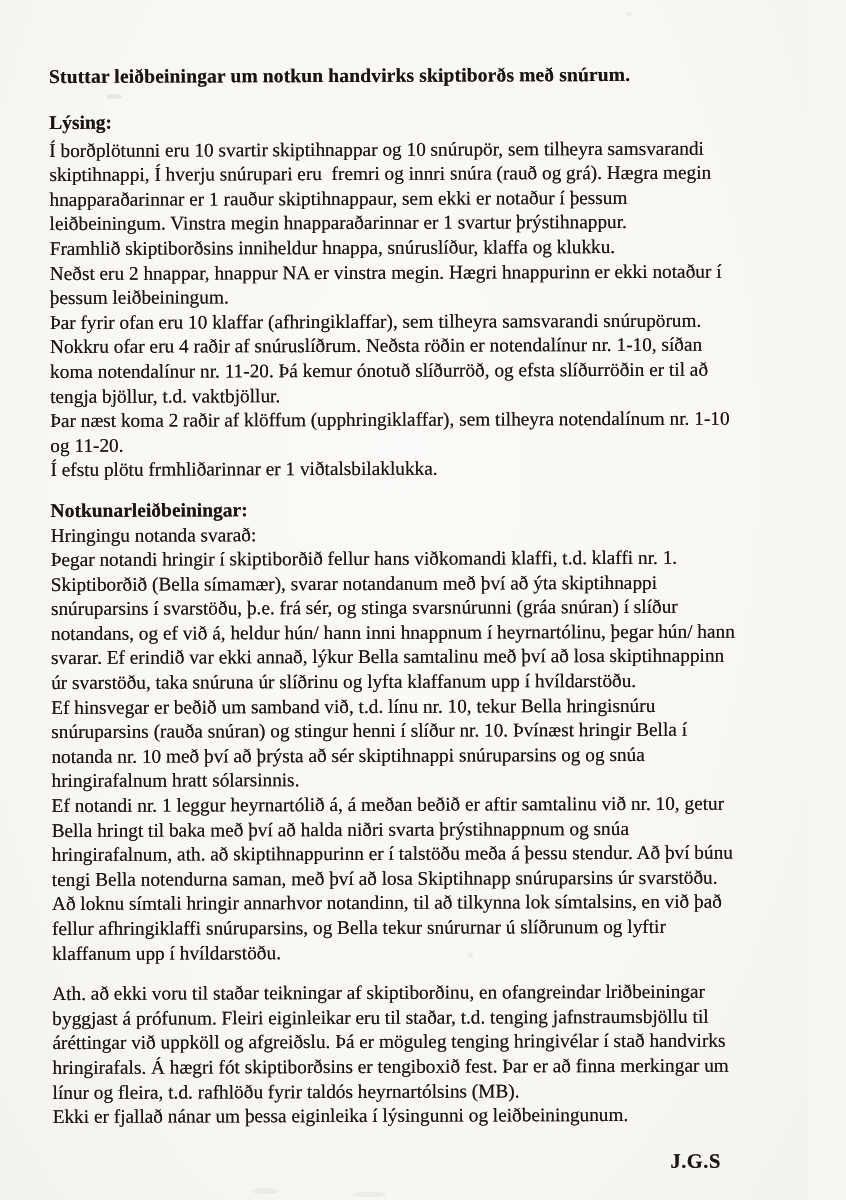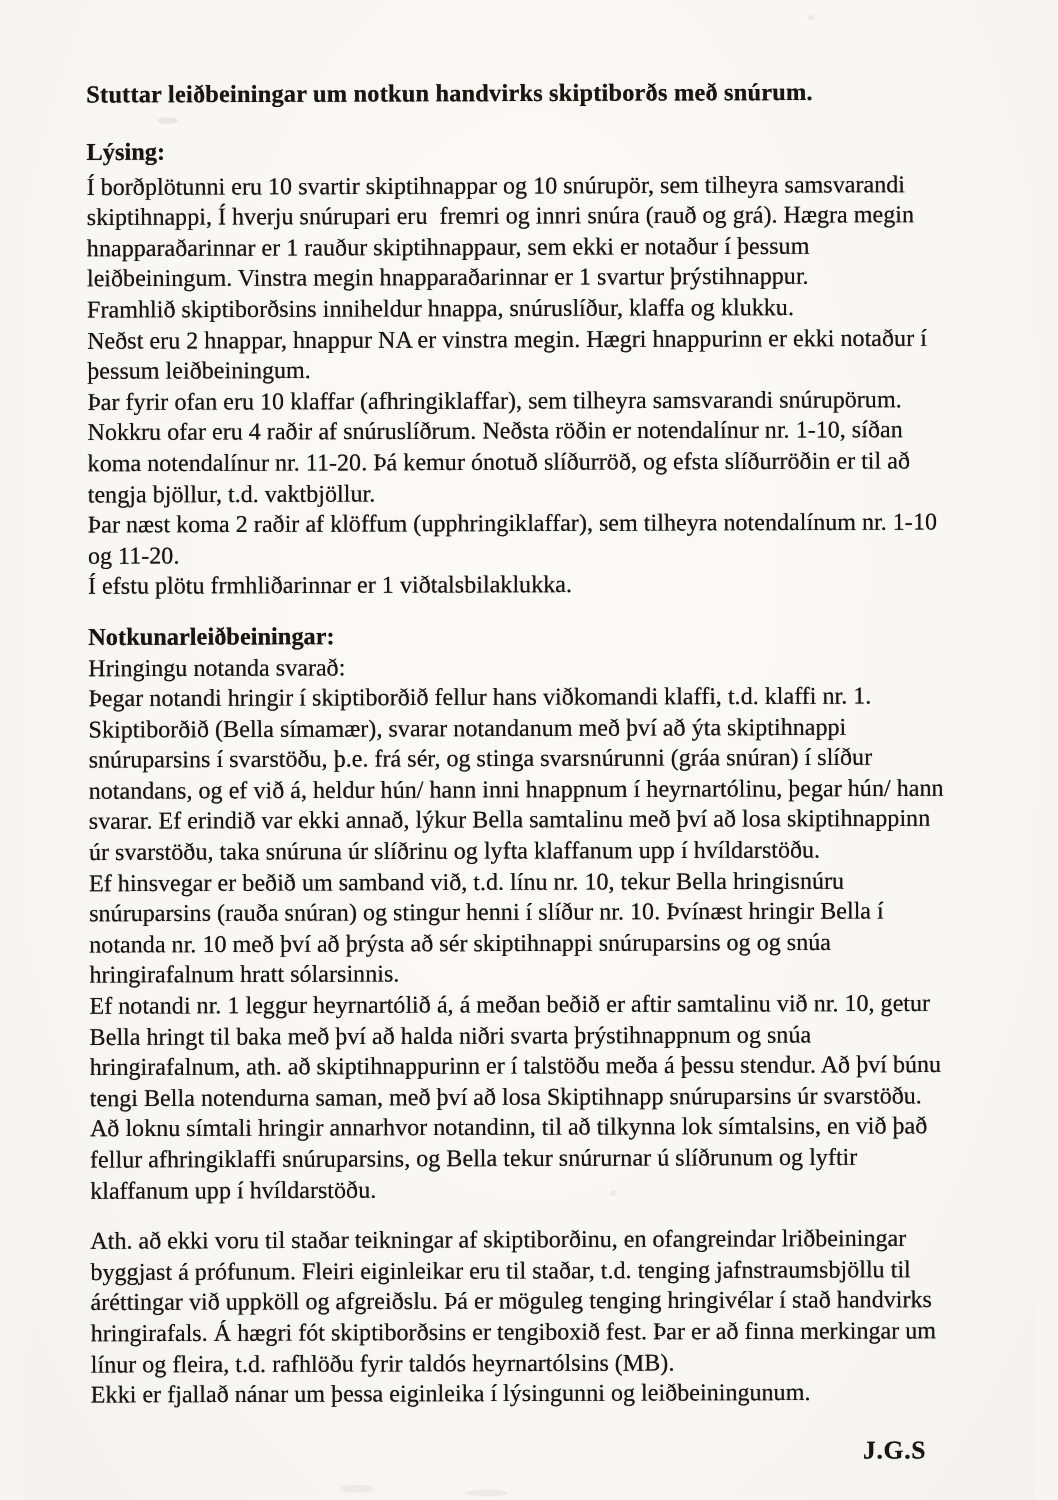--- a/index.html
+++ b/index.html
@@ -9,21 +9,20 @@
     font-family: "Liberation Serif", serif;
   }
   .page {
     position: relative;
     width: 808px;
     height: 1200px;
     overflow: hidden;
     background:
       radial-gradient(ellipse at 50% 38%, #fbfaf8 0%, #f8f7f4 62%, #f3f2ee 100%);
     color: #191510;
-    margin-left: 20px;
   }
   .doc {
     position: absolute;
     left: 49px;
     top: 64px;
     width: 764px;
     transform: rotate(-0.2deg);
     transform-origin: top left;
     text-shadow: 0 0 0.6px rgba(25, 19, 12, 0.72);
   }

